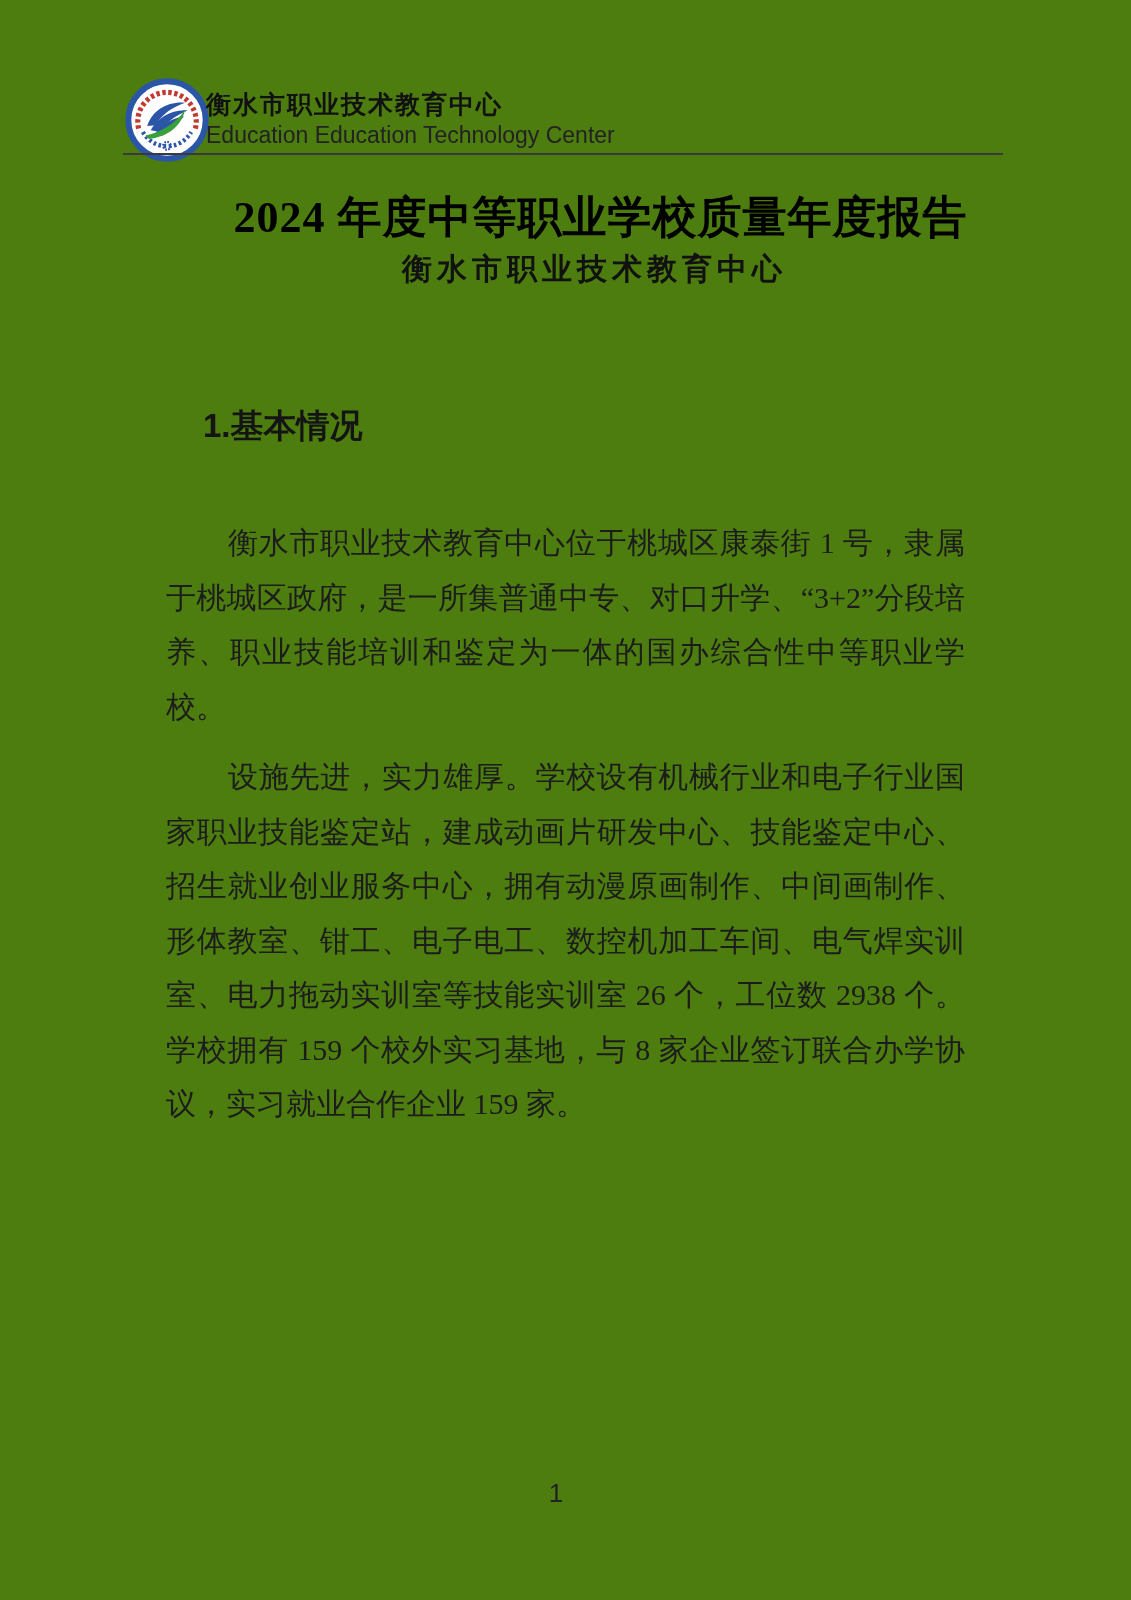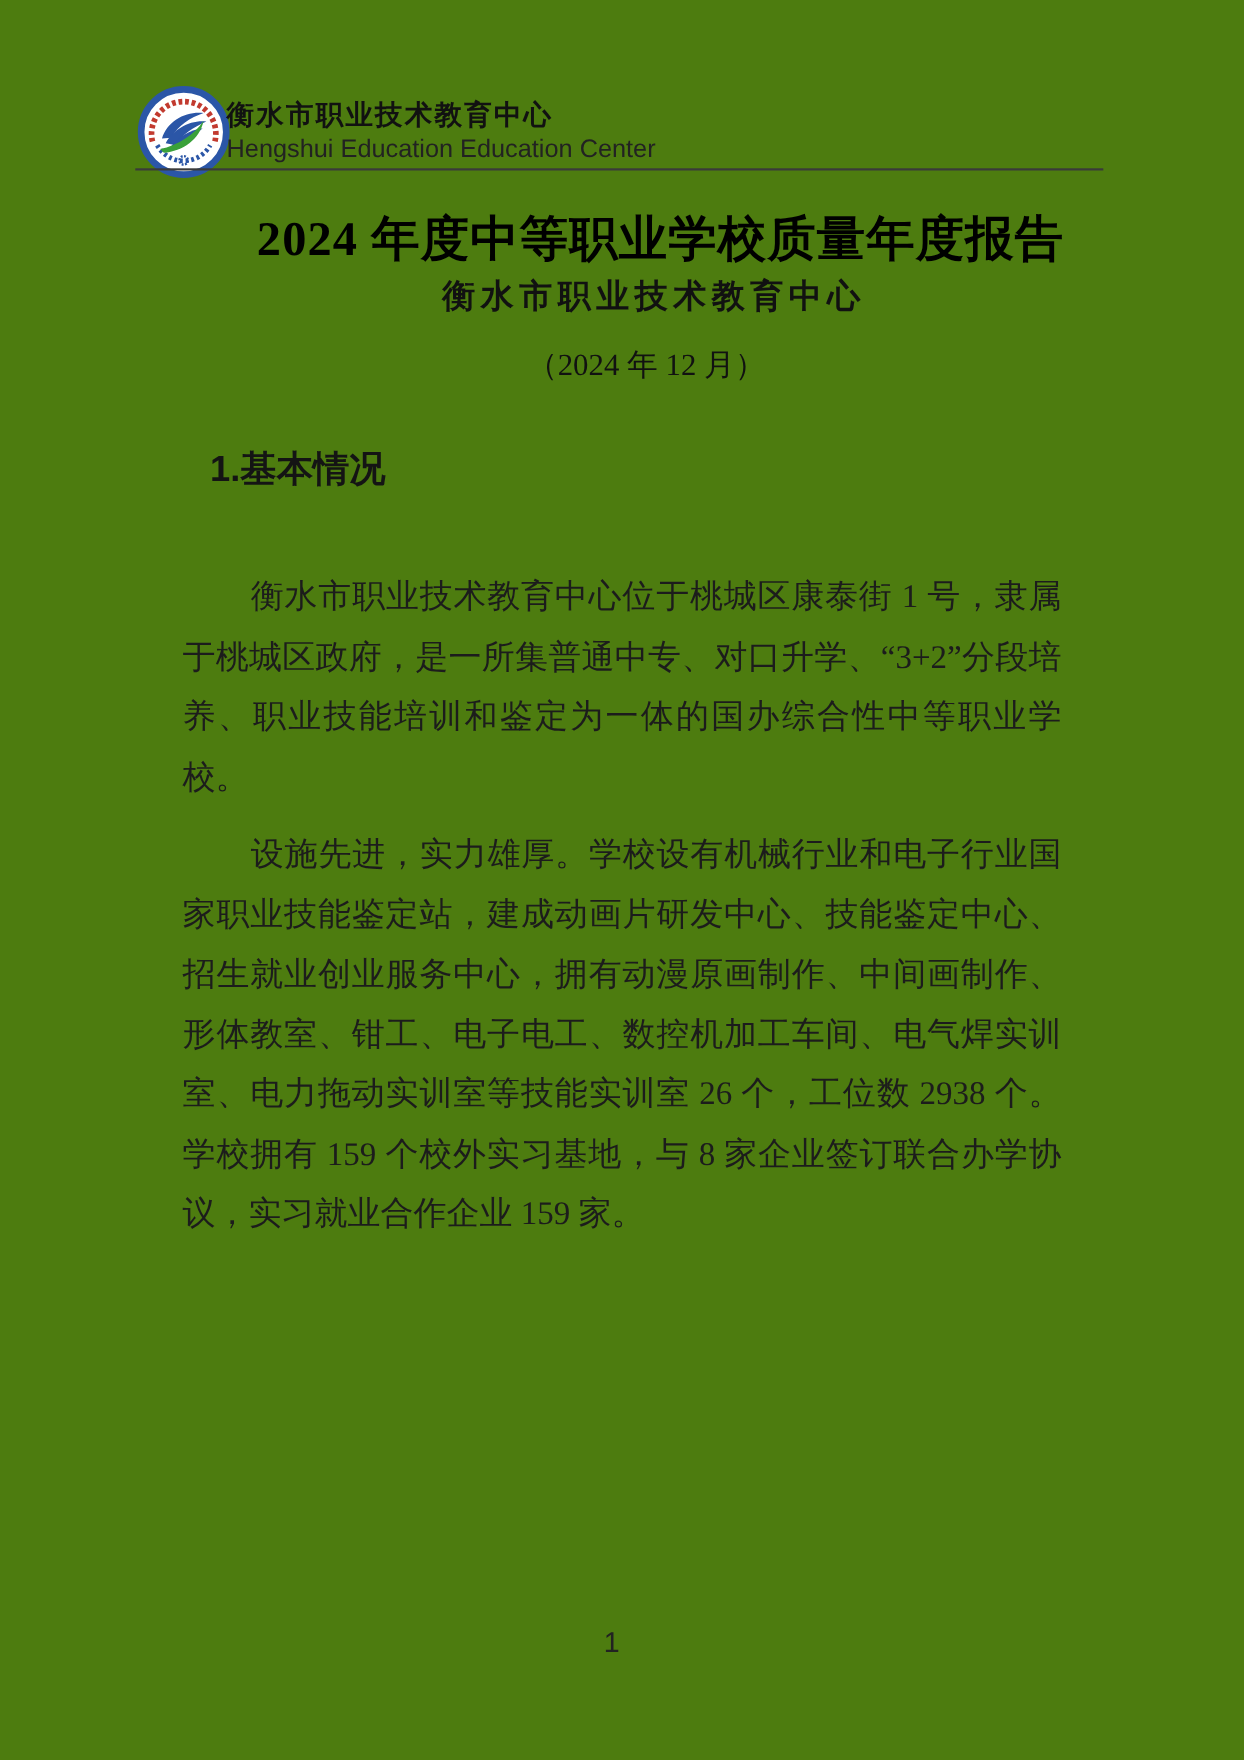--- a/index.html
+++ b/index.html
@@ -75,21 +75,21 @@
     text-align: center;
     text-indent: 44px;
     font-size: 28px;
     color: #111;
     white-space: nowrap;
   }
 
   
   .sec-h1 {
     position: absolute;
-    left: 191px; top: 377px;
+    left: 203px; top: 377px;
     font-family: "Liberation Sans", "DejaVu Sans", sans-serif;
     font-size: 33px;
     font-weight: bold;
     color: #141414;
   }
   .sec-h2 {
     position: absolute;
     left: 204px; top: 448px;
     font-size: 30px;
     font-weight: normal;
@@ -141,26 +141,25 @@
     <circle cx="50" cy="80" r="4.5" fill="none" stroke="#2b56a7" stroke-width="2.5" stroke-dasharray="2 1.5"></circle>
 
     <path d="M27,57 C33,38 52,28 71,30 C57,35 44,43 37,56 Z" fill="#2b56a7"></path>
     <path d="M31,62 C39,47 57,37 74,39 C60,45 48,53 42,64 Z" fill="#2b56a7"></path>
     <path d="M36,66 C44,55 58,47 70,46 C61,54 52,62 45,68 Z" fill="#2b56a7"></path>
 
     <path d="M25,68 C44,64 61,53 71,38 C67,58 49,70 29,72 Z" fill="#3aa13a"></path>
   </svg>
 
   <div class="hdr-org-cn">衡水市职业技术教育中心</div>
-  <div class="hdr-org-en">Hengshui Education Education Center</div>
+  <div class="hdr-org-en">Education Education Technology Center</div>
   <div class="hdr-rule"></div>
 
   <h1 class="doc-title">2024 年度中等职业学校质量年度报告</h1>
   <div class="doc-subtitle">衡水市职业技术教育中心</div>
-  <div class="doc-date">（2024 年 12 月）</div>
 
   <h2 class="sec-h1">1.基本情况</h2>
 
   <div class="body-text">
     <p>衡水市职业技术教育中心位于桃城区康泰街 1 号，隶属于桃城区政府，是一所集普通中专、对口升学、“3+2”分段培养、职业技能培训和鉴定为一体的国办综合性中等职业学校。</p>
     <p>设施先进，实力雄厚。学校设有机械行业和电子行业国家职业技能鉴定站，建成动画片研发中心、技能鉴定中心、招生就业创业服务中心，拥有动漫原画制作、中间画制作、形体教室、钳工、电子电工、数控机加工车间、电气焊实训室、电力拖动实训室等技能实训室 26 个，工位数 2938 个。学校拥有 159 个校外实习基地，与 8 家企业签订联合办学协议，实习就业合作企业 159 家。</p>
   </div>
 
   <div class="page-number">1</div>
 

